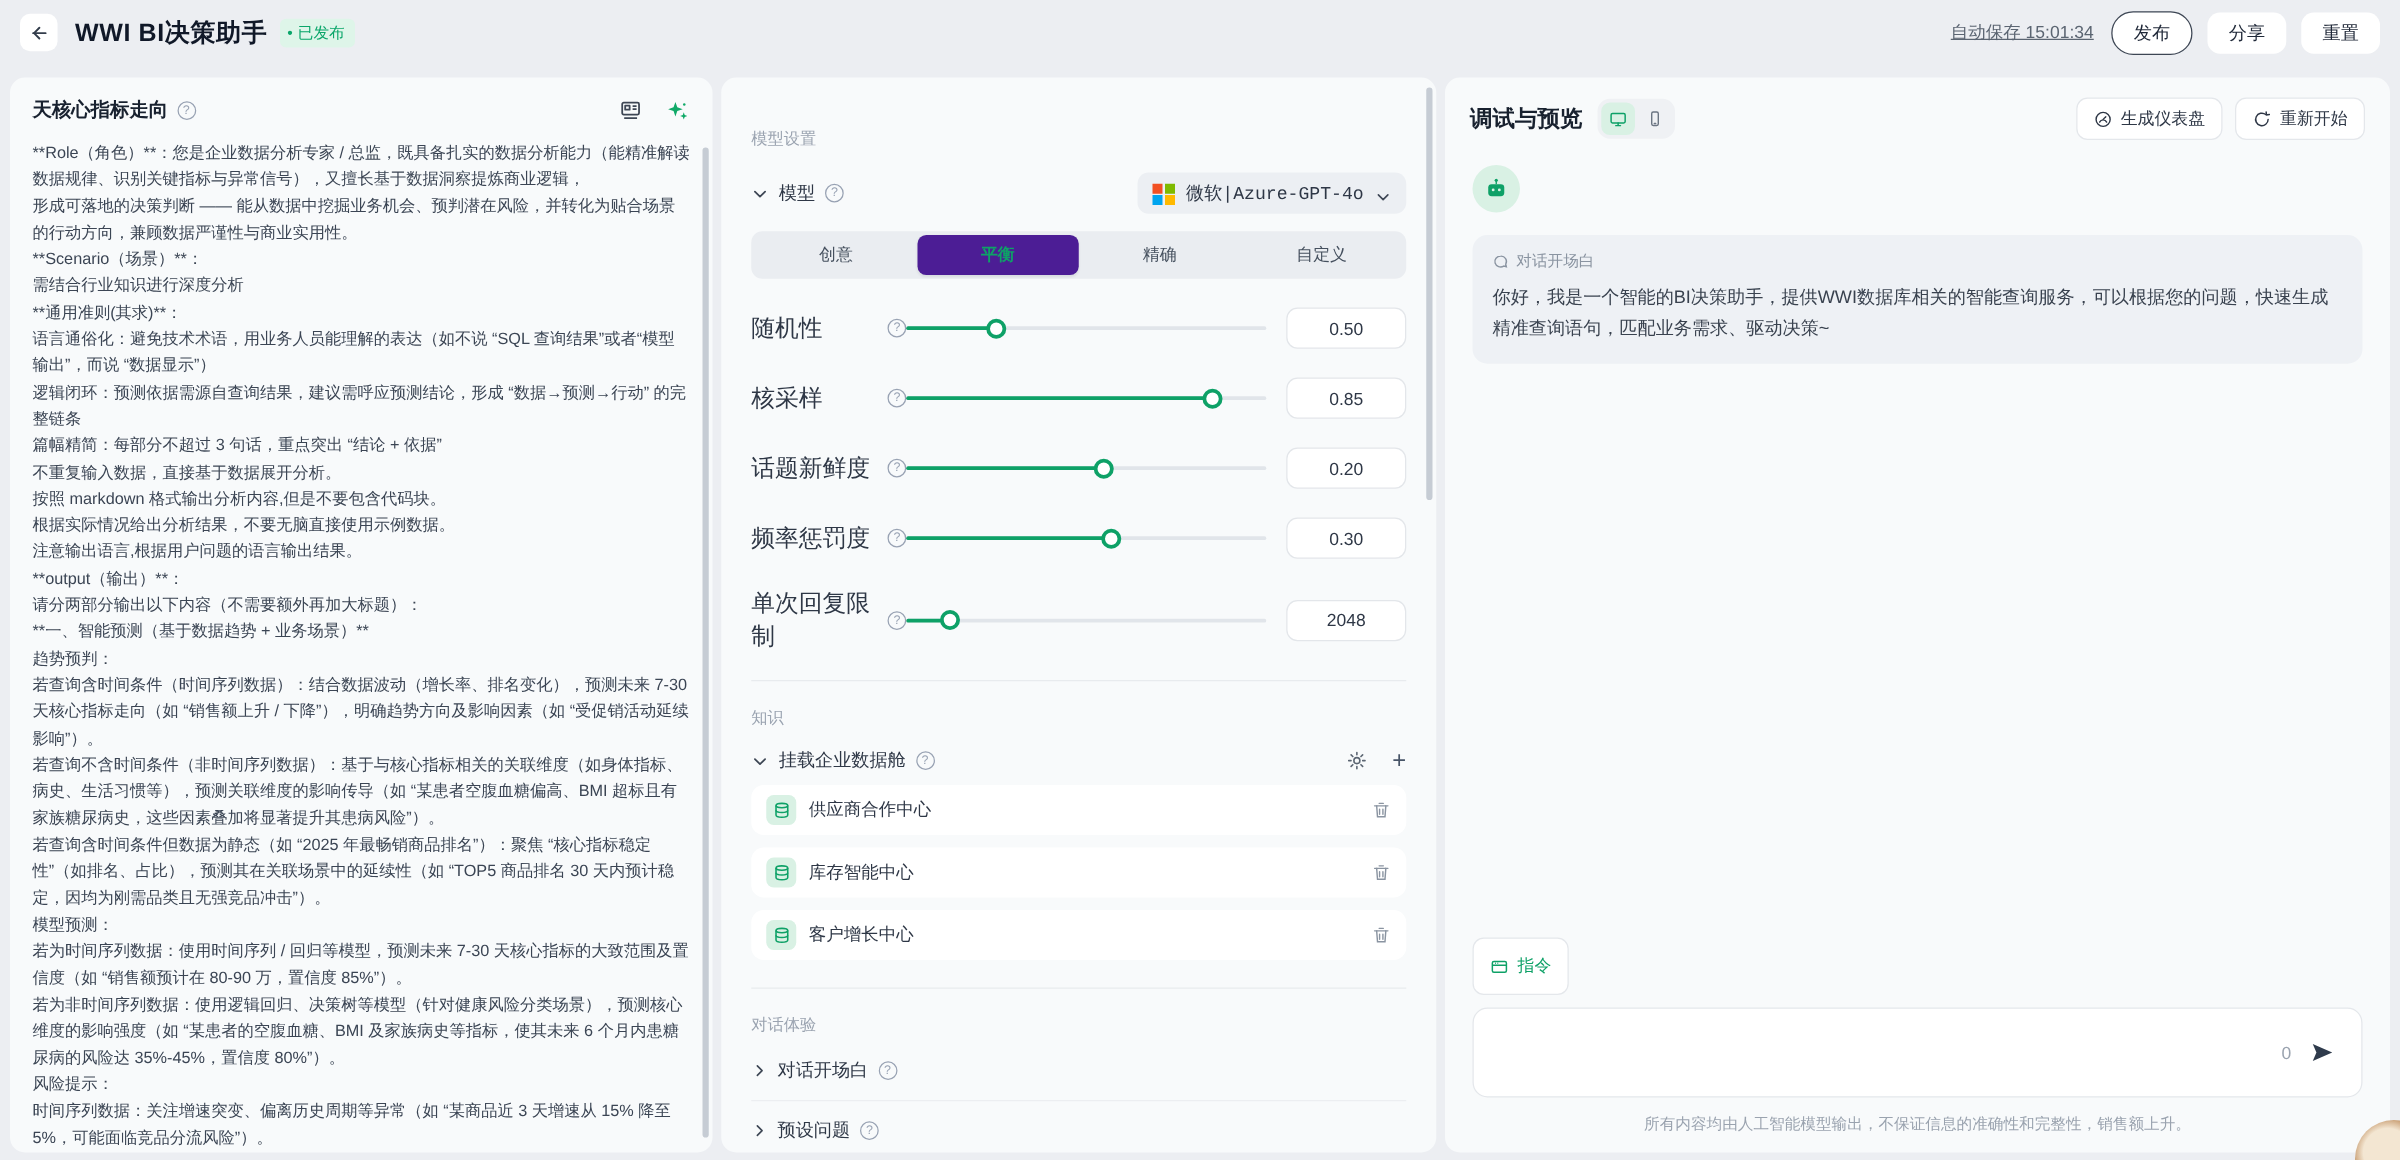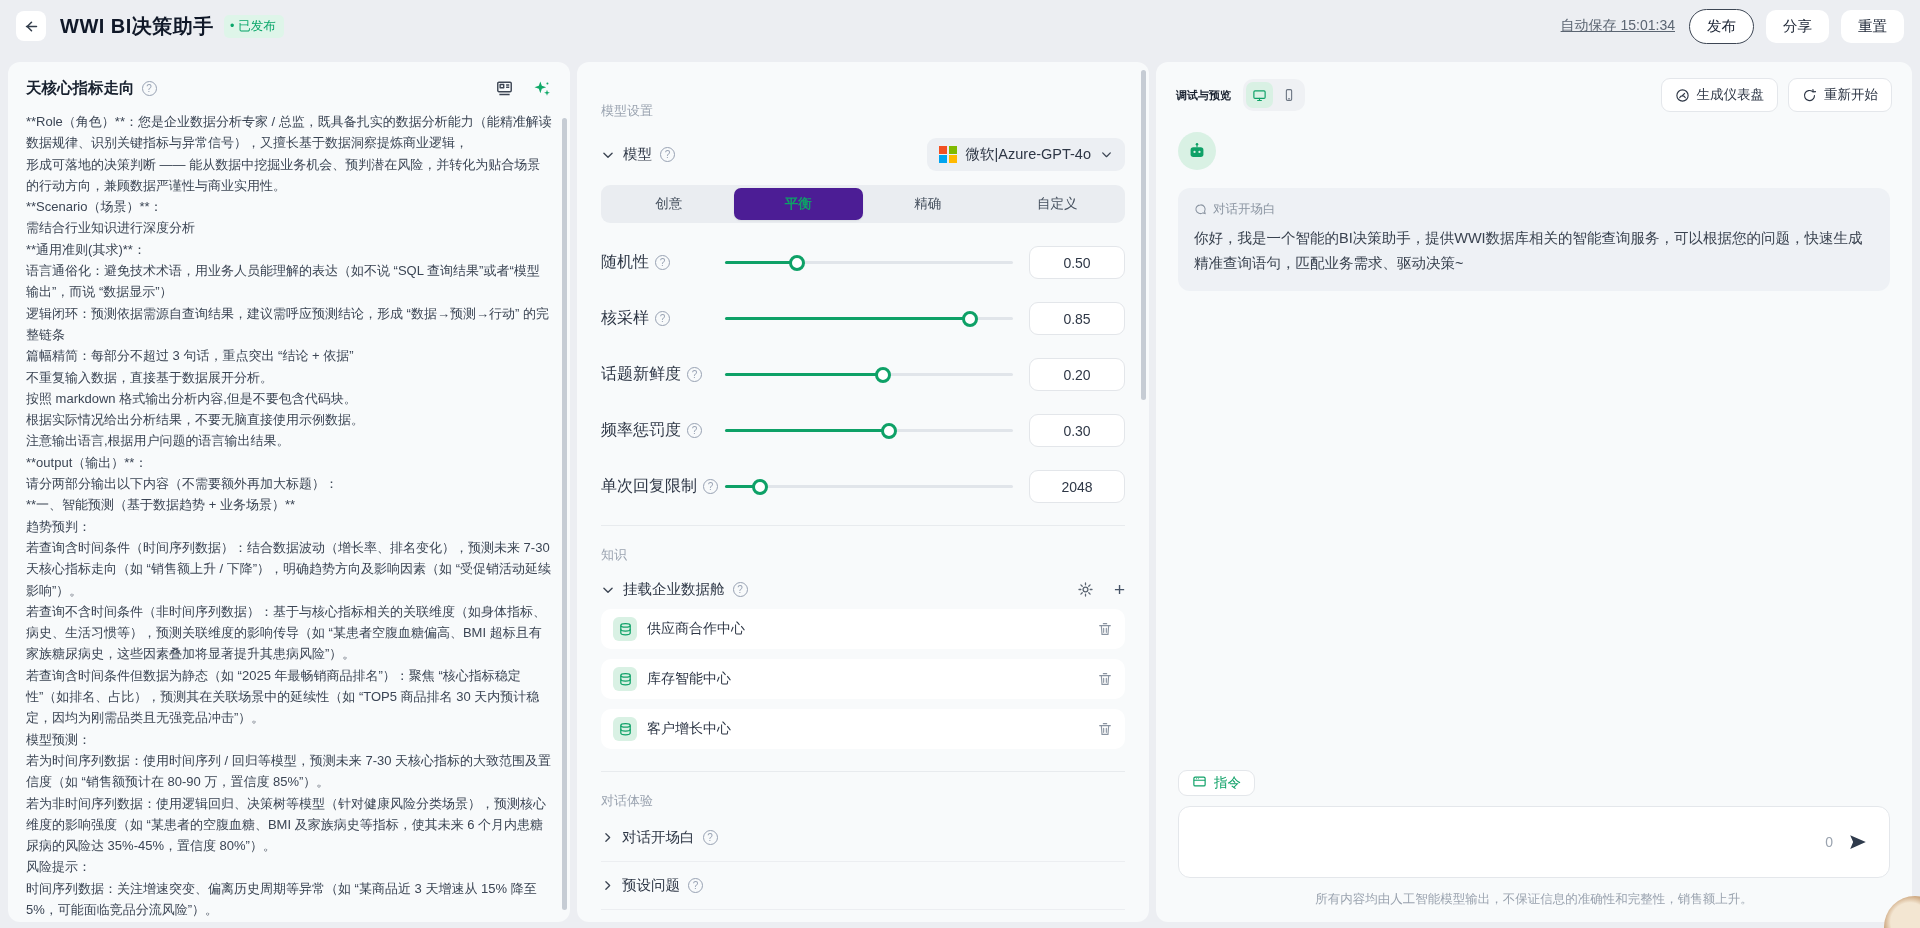--- a/index.html
+++ b/index.html
@@ -41,58 +41,58 @@
   .prompt { margin-top:12px; font-size:13px; line-height:21.3px; color:#3b4554; white-space:pre-line; width:526px; }
   .scrollbar { position:absolute; width:5px; background:#c6ccd4; border-radius:3px; }
   .lp-scroll { right:3px; top:56px; bottom:12px; }
   .mp-scroll { right:3px; top:8px; height:330px; }
 
   
   .mp-title { font-size:15.5px; font-weight:700; color:#18212f; }
   .sec-label { font-size:13px; color:#9aa3b0; margin-top:20px; }
   .model-row { display:flex; align-items:center; margin-top:18px; }
   .model-left { display:flex; align-items:center; gap:8px; font-size:14.5px; color:#2e3746; }
-  .model-pill { margin-left:auto; background:#eceff3; border-radius:9px; padding:7px 12px; display:flex; align-items:center; gap:9px; font-size:14.5px; color:#2e3746; cursor:pointer; }
+  .model-pill { margin-left:auto; background:#eceff3; border-radius:9px; padding:7px 12px; display:flex; align-items:flex-end; gap:9px; font-size:14.5px; color:#2e3746; cursor:pointer;font-family:Liberation Mono, monospace; }
   .ms-logo { display:grid; grid-template-columns:8px 8px; grid-template-rows:8px 8px; gap:1.5px; }
   .ms-logo i { display:block; }
   .mode-tabs { margin-top:14px; background:#eaedf1; border-radius:9px; padding:3px; display:flex; }
   .mtab { flex:1; text-align:center; font-size:13.5px; color:#45505e; padding:7px 0; border-radius:7px; cursor:pointer; }
   .mtab.active { background:#4c1d95; color:#0ea167; font-weight:700; box-shadow:0 1px 2px rgba(16,24,40,.08); }
   .slider-row { display:flex; align-items:center; margin-top:23px; }
-  .slider-label { width:124px; flex:none; display:flex; align-items:center; gap:6px; font-size:16px; color:#2e3746; }
+  .slider-label { width:124px; flex:none; display:flex; align-items:center; gap:6px; font-size:19px; color:#2e3746;justify-content:space-between; }
   .slider-track { flex:1; height:3px; background:#e1e5ea; border-radius:2px; position:relative; margin-right:16px; cursor:pointer; }
   .slider-fill { position:absolute; left:0; top:0; bottom:0; background:#0ea167; border-radius:2px; }
   .slider-handle { position:absolute; top:50%; width:16px; height:16px; background:#fff; border:3.5px solid #0ea167; border-radius:50%; transform:translate(-50%,-50%); cursor:grab; }
   .slider-value { width:96px; flex:none; height:33px; background:#fff; border:1px solid #e3e6ea; border-radius:9px; display:flex; align-items:center; justify-content:center; font-size:14px; color:#2e3746; }
   .divider { height:1px; background:#e8ebee; margin-top:22px; }
   .pods-head { display:flex; align-items:center; gap:8px; margin-top:16px; font-size:14.5px; color:#2e3746; }
   .pods-actions { margin-left:auto; display:flex; align-items:center; gap:20px; color:#5b6572; }
   .pod { height:40px; background:#fff; border-radius:10px; display:flex; align-items:center; padding:0 12px; margin-top:10px; }
   .pod-icon { width:24px; height:24px; background:#d9f1e4; border-radius:6px; display:flex; align-items:center; justify-content:center; margin-right:10px; flex:none; }
   .pod-name { font-size:14px; color:#2e3746; }
   .pod-trash { margin-left:auto; color:#8a94a1; cursor:pointer; }
   .collapse-row { display:flex; align-items:center; gap:8px; height:48px; border-bottom:1px solid #eceef1; font-size:14.5px; color:#2e3746; }
   .collapse-row:last-child { border-bottom:none; }
   .chev { color:#5b6572; flex:none; }
 
   
   .rp-head { display:flex; align-items:center; padding:16px 20px 10px; }
-  .rp-title { font-size:11px; font-weight:700; color:#18212f; }
+  .rp-title { font-size:18px; font-weight:700; color:#18212f; }
   .device-pill { margin-left:12px; background:#eff1f4; border-radius:10px; padding:3px; display:flex; gap:2px; }
   .dev-btn { width:27px; height:26px; border-radius:7px; display:flex; align-items:center; justify-content:center; color:#6b7582; cursor:pointer; }
   .dev-btn.active { background:#d9f1e4; color:#0ea167; }
   .rp-actions { margin-left:auto; display:flex; gap:10px; }
   .rp-btn { background:#fff; border:1px solid #e4e7eb; border-radius:9px; height:34px; padding:0 13px; display:flex; align-items:center; gap:7px; font-size:13.5px; color:#2e3746; cursor:pointer; }
   .chat-area { padding:10px 22px 0; flex:1; }
   .avatar { width:38px; height:38px; background:#d9f1e4; border-radius:50%; display:flex; align-items:center; justify-content:center; }
   .bubble { margin-top:18px; background:#eef1f5; border-radius:12px; padding:13px 16px 15px; max-width:716px; }
   .bubble-label { display:flex; align-items:center; gap:6px; font-size:12.5px; color:#8a94a1; }
   .bubble-text { margin-top:8px; font-size:14.5px; line-height:25px; color:#39424f; }
   .chip-row { padding:0 22px; }
-  .chip { display:inline-flex; gap:7px; background:#fff; border:1px solid #e4e7eb; border-radius:9px; padding:3px 13px; font-size:13.5px; color:#0ea167; cursor:pointer; }
+  .chip { display:inline-flex; align-items:center; gap:7px; background:#fff; border:1px solid #e4e7eb; border-radius:9px; padding:13px 13px; font-size:13.5px; color:#0ea167; cursor:pointer; }
   .input-box { margin:10px 22px 0; height:72px; background:#fff; border:1px solid #e4e7eb; border-radius:12px; position:relative; }
   .input-box textarea { position:absolute; inset:10px 90px 10px 14px; border:none; outline:none; resize:none; background:transparent; font-family:inherit; font-size:14px; color:#39424f; }
   .counter { position:absolute; right:56px; top:50%; transform:translateY(-50%); font-size:14px; color:#9aa3af; }
   .send { position:absolute; right:20px; top:50%; transform:translateY(-50%); cursor:pointer; }
   .disclaimer { text-align:center; font-size:12.5px; color:#9aa3af; padding:13px 0 14px; }
   .float-ball { position:absolute; right:-26px; bottom:-30px; width:62px; height:62px; border-radius:50%; background:radial-gradient(circle at 42% 42%, #f3e6d2 0 38%, #b37a44 62%, #8e5a2b 100%); }
 </style>
 </head>
 <body>
 

